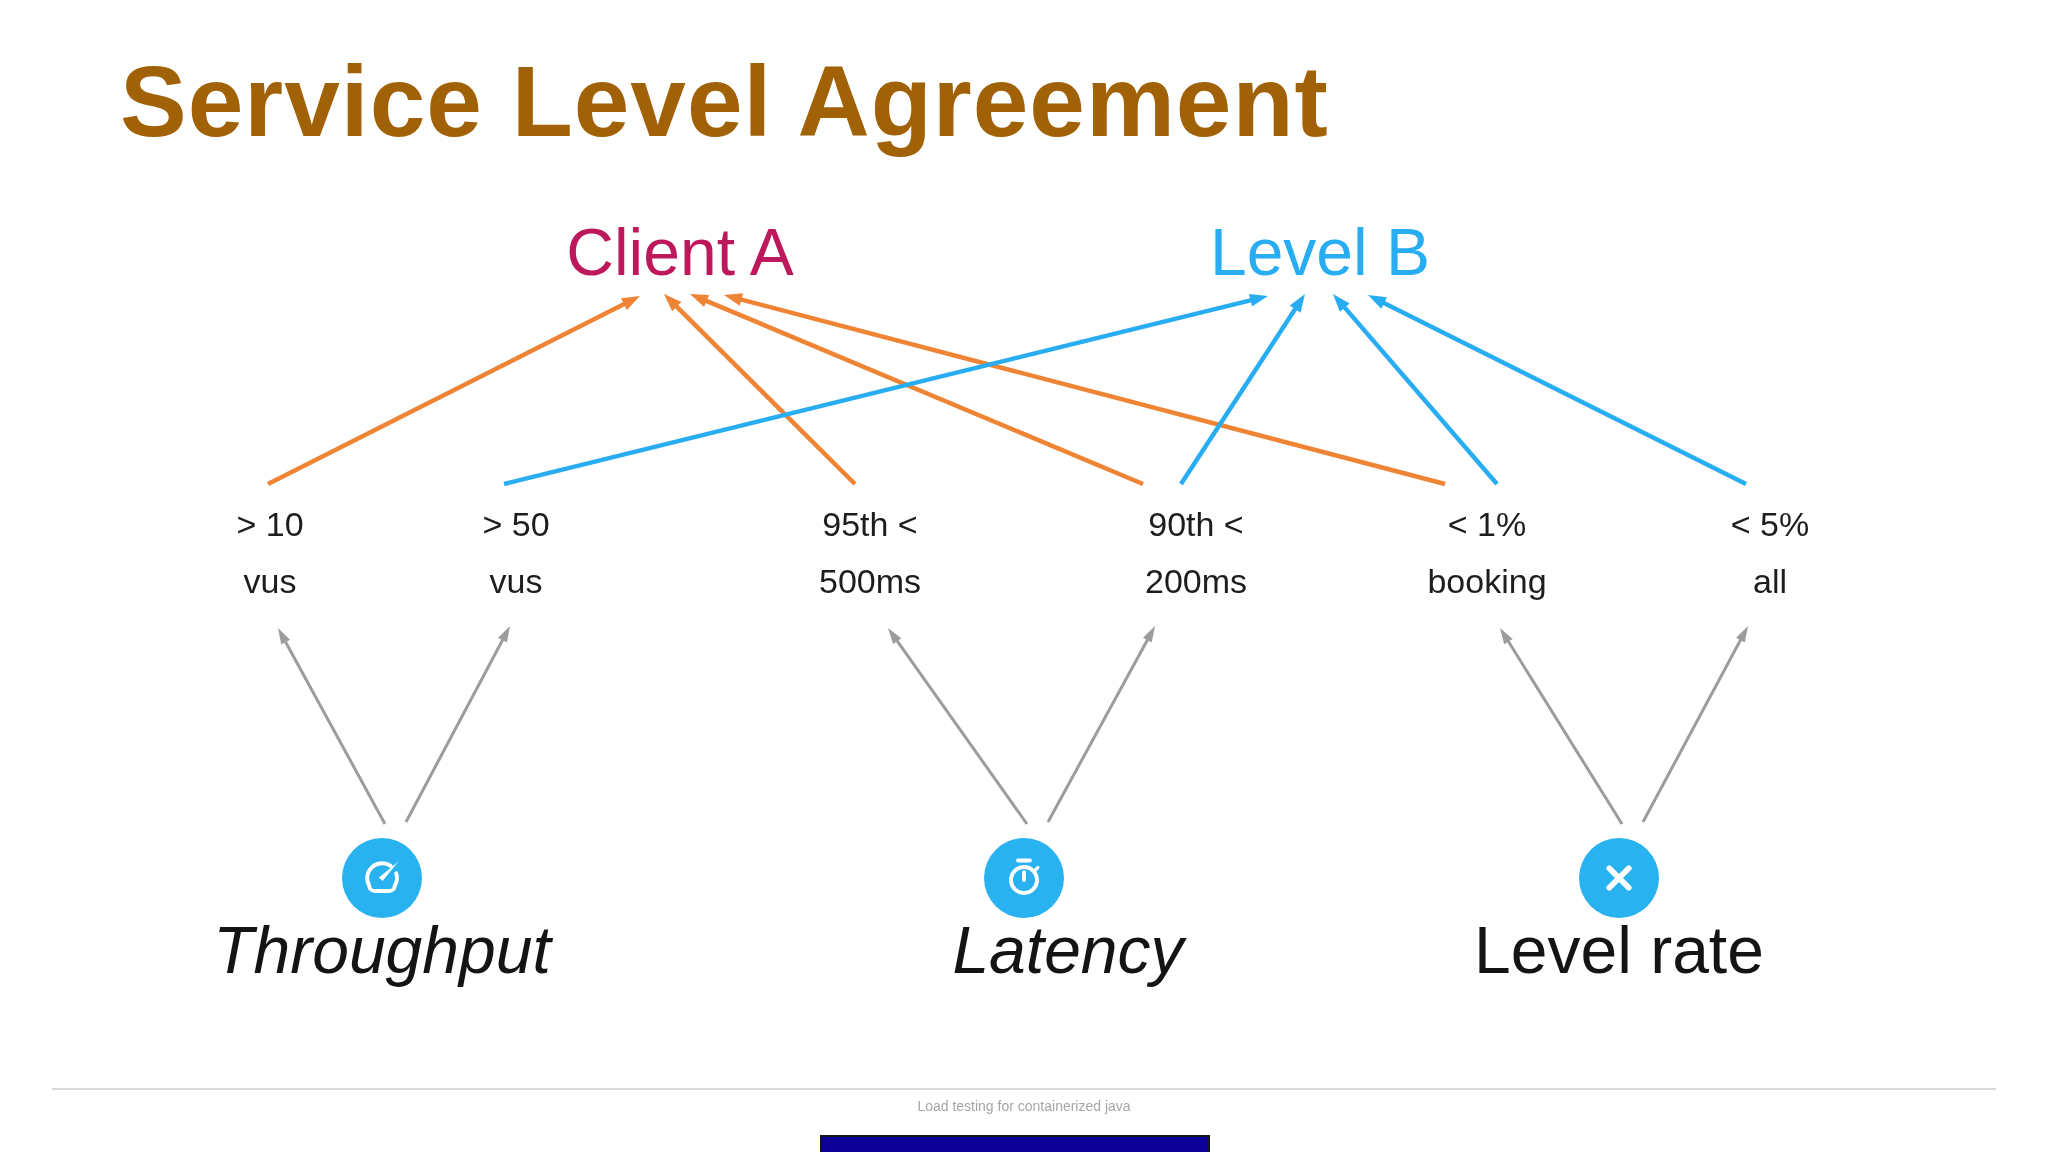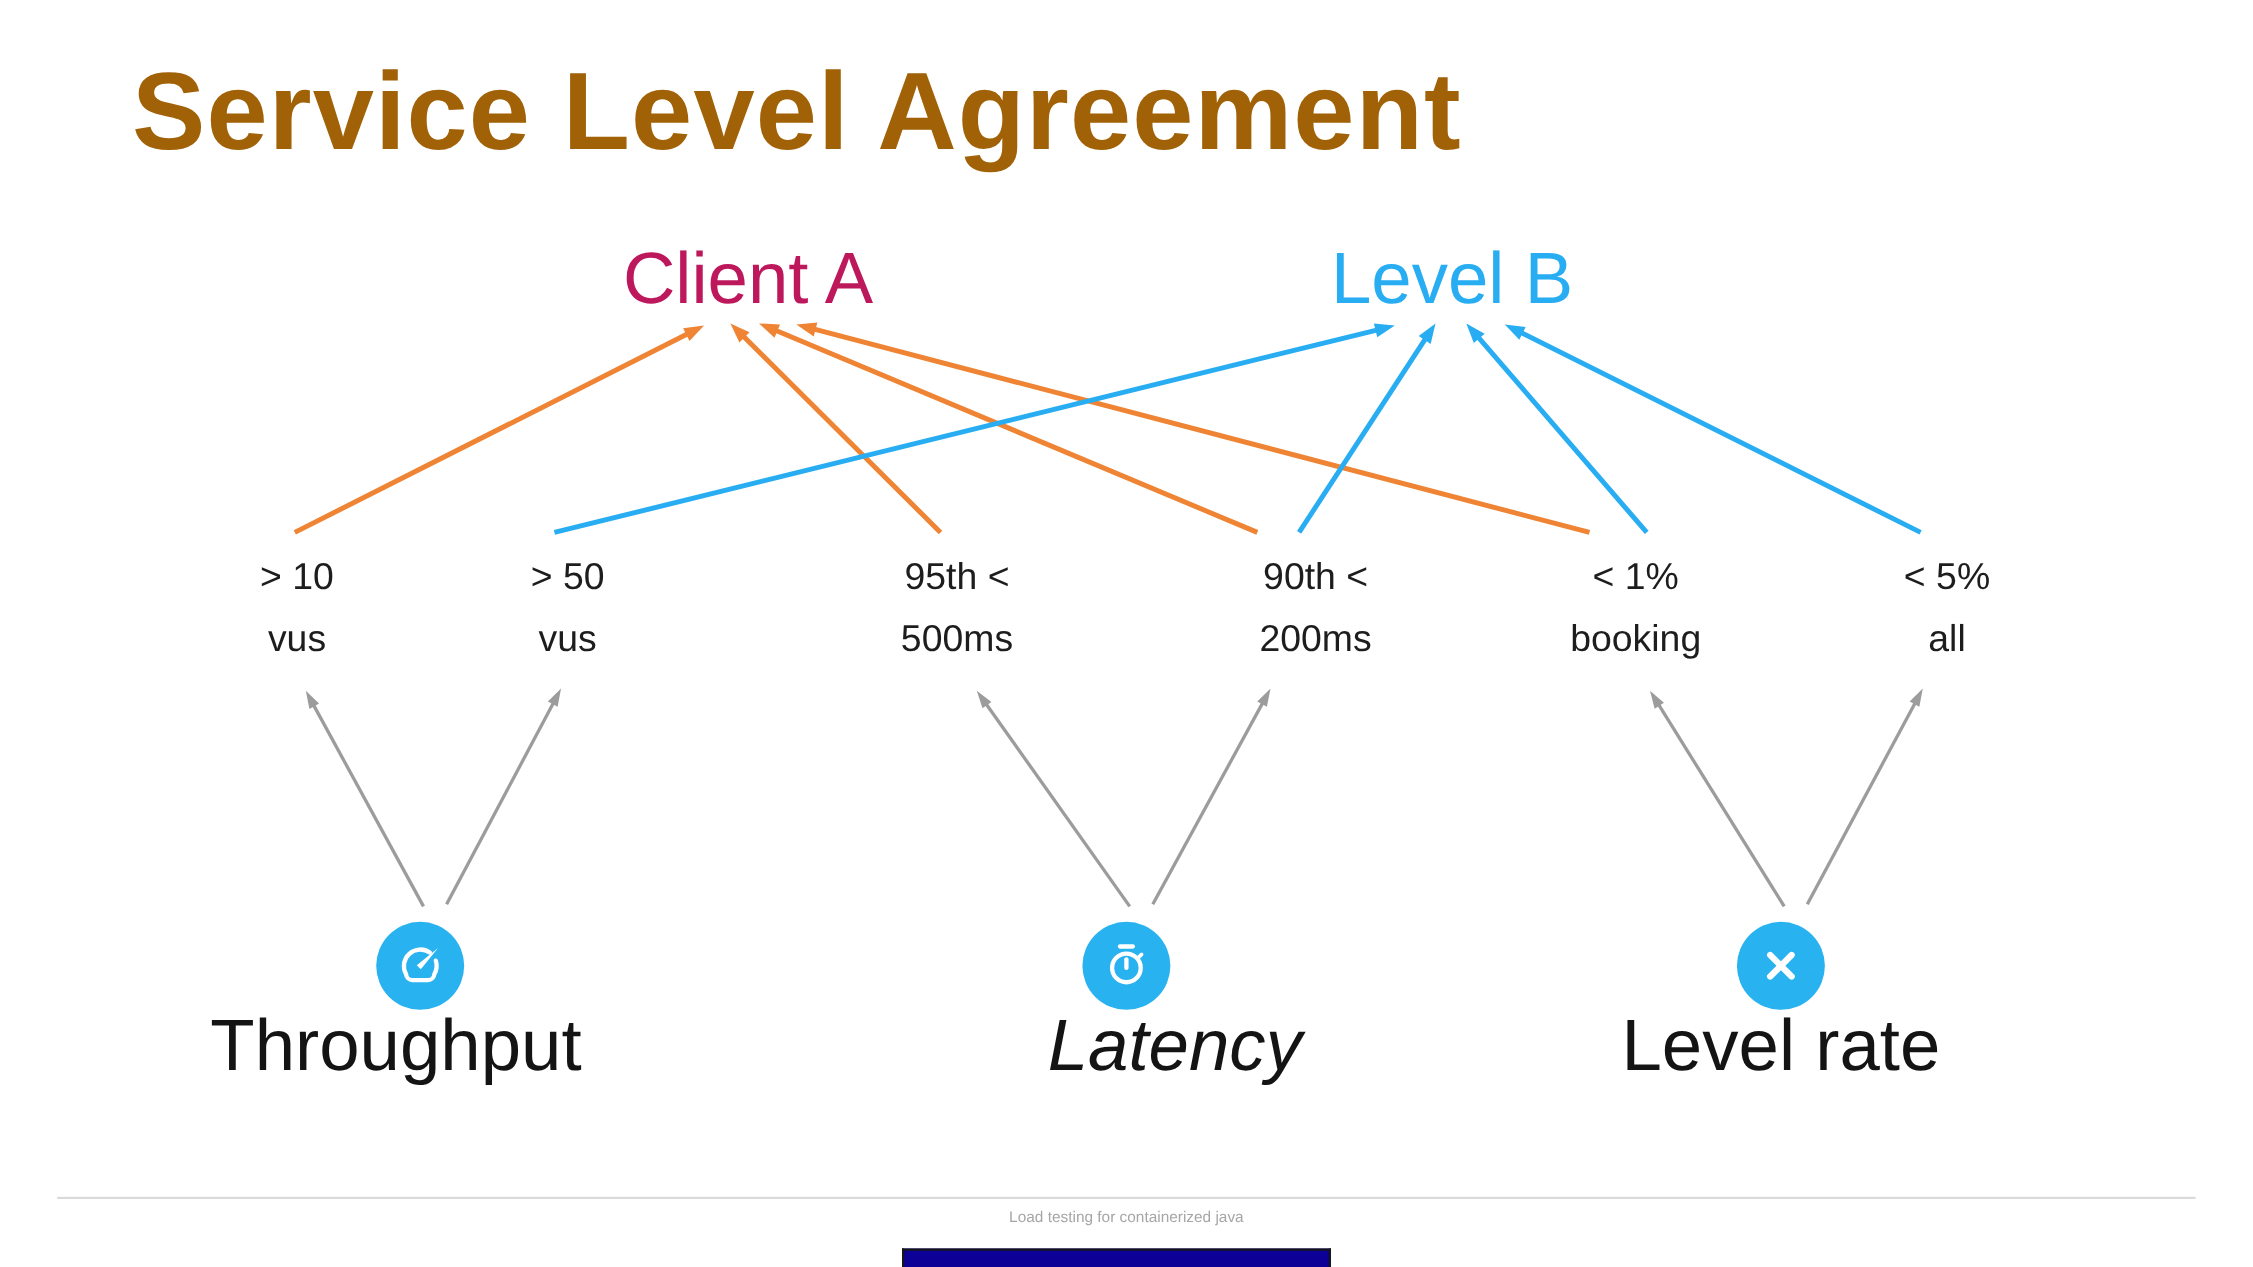--- a/index.html
+++ b/index.html
@@ -31,21 +31,21 @@
     display:flex;align-items:center;justify-content:center;
   }
   .icon-throughput{left:342px;}
   .icon-latency{left:984px;}
   .icon-error{left:1579px;}
   .glyph{width:52px;height:52px;display:block;}
   .metric-label{
     position:absolute;top:912px;transform:translateX(-50%);
     font-size:66px;color:#141414;white-space:nowrap;
   }
-  .label-throughput{left:360px;}
+  .label-throughput{left:382px;font-style:italic;}
   .label-latency{left:1068px;font-style:italic;}
   .label-error{left:1619px;}
   .edges-layer{position:absolute;left:0;top:0;pointer-events:none;}
   .footer-rule{
     position:absolute;left:52px;right:52px;top:1088px;height:0;
     border-top:2px solid #dadada;
   }
   .footer-caption{
     position:absolute;left:1024px;top:1098px;transform:translateX(-50%);
     font-size:14px;color:#a6a6a6;white-space:nowrap;

